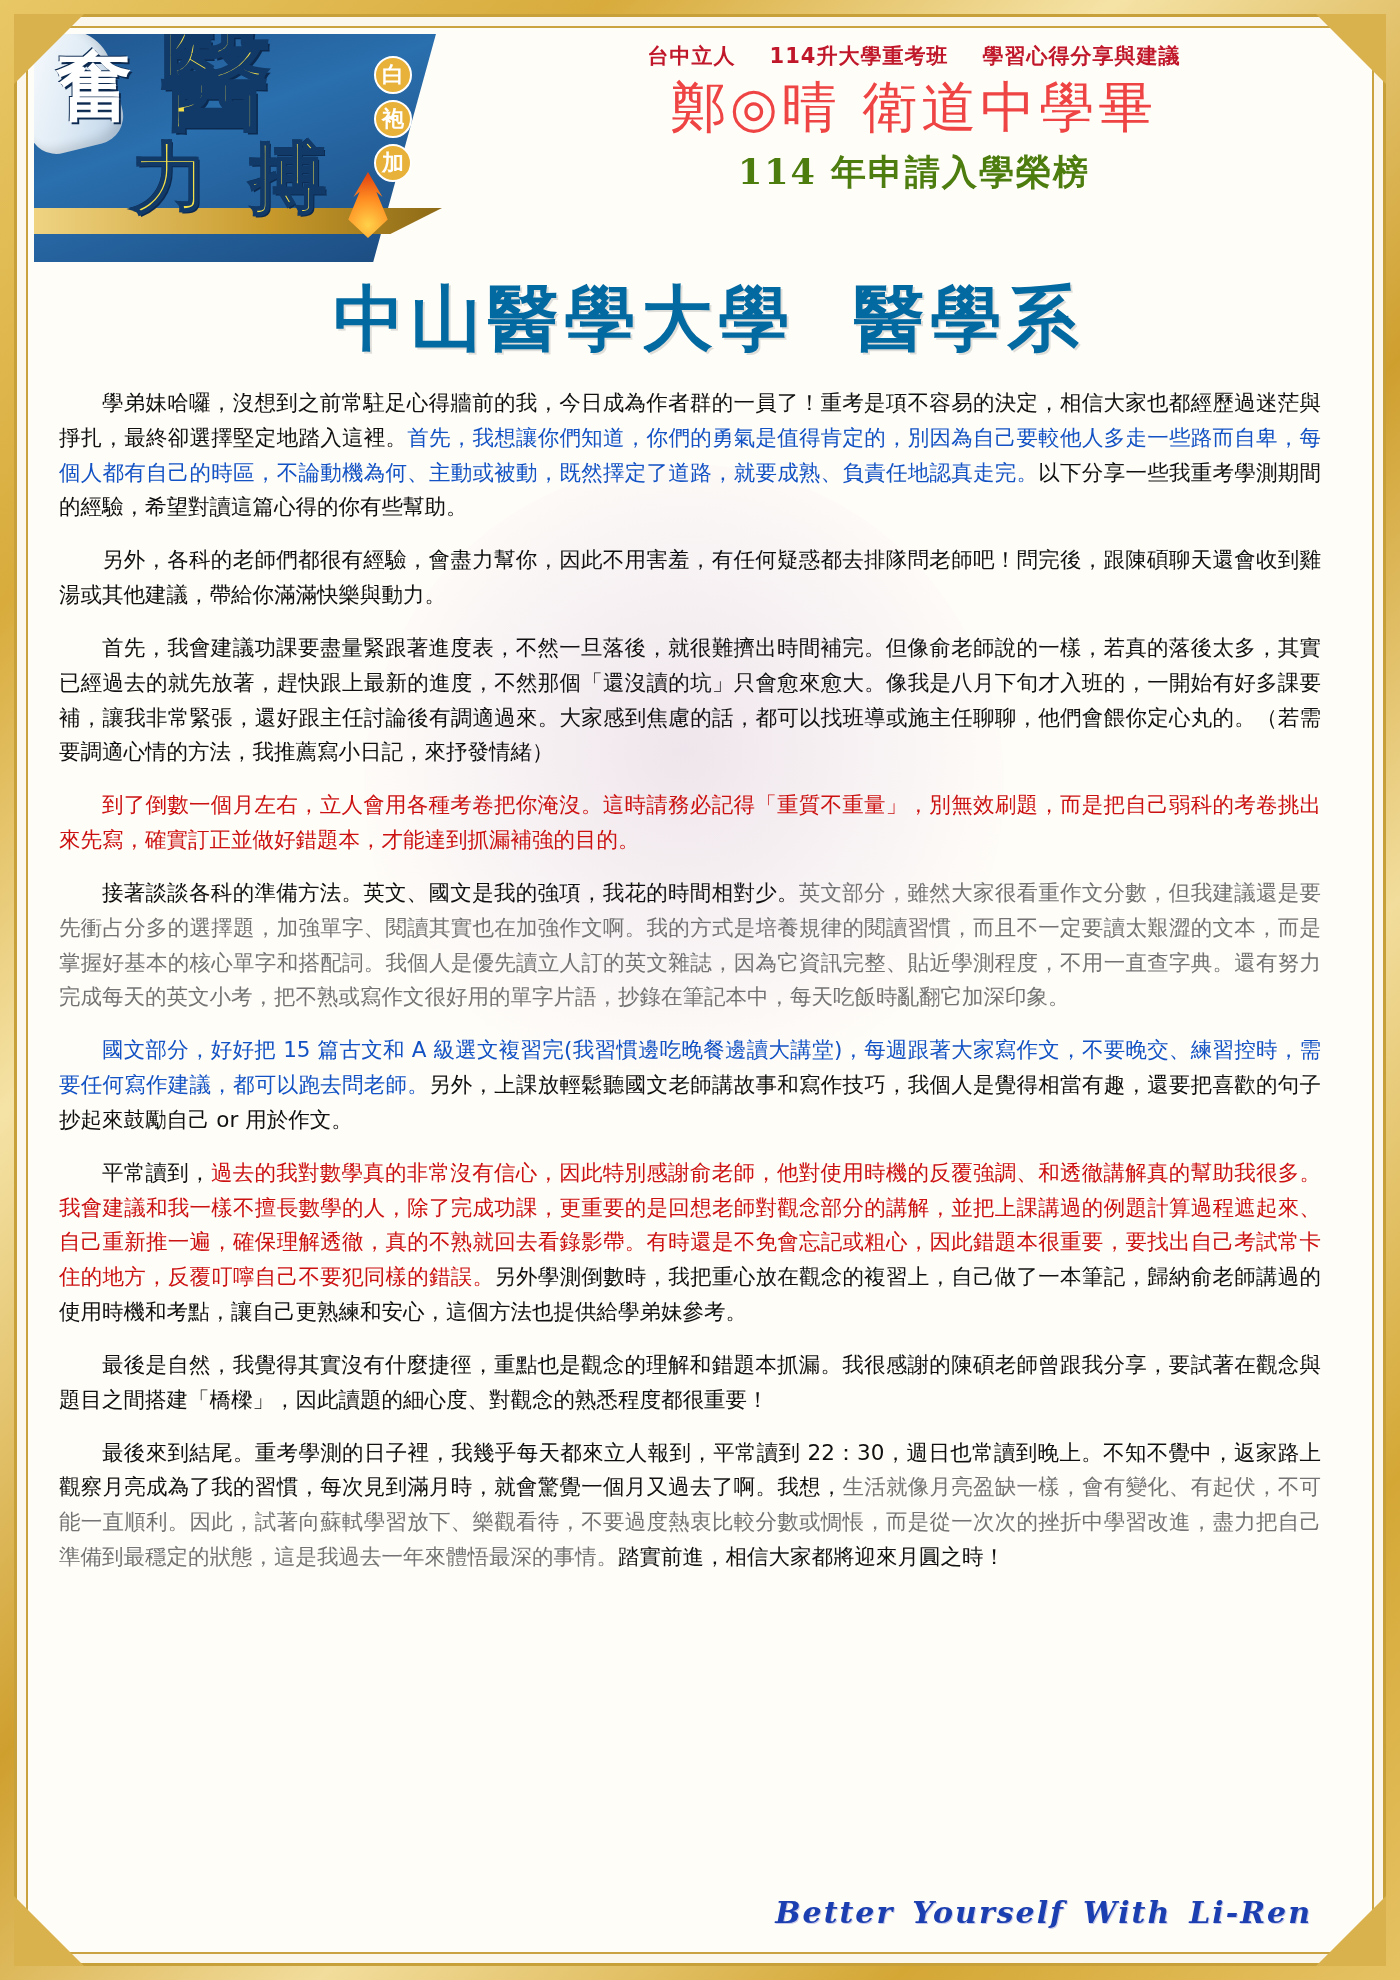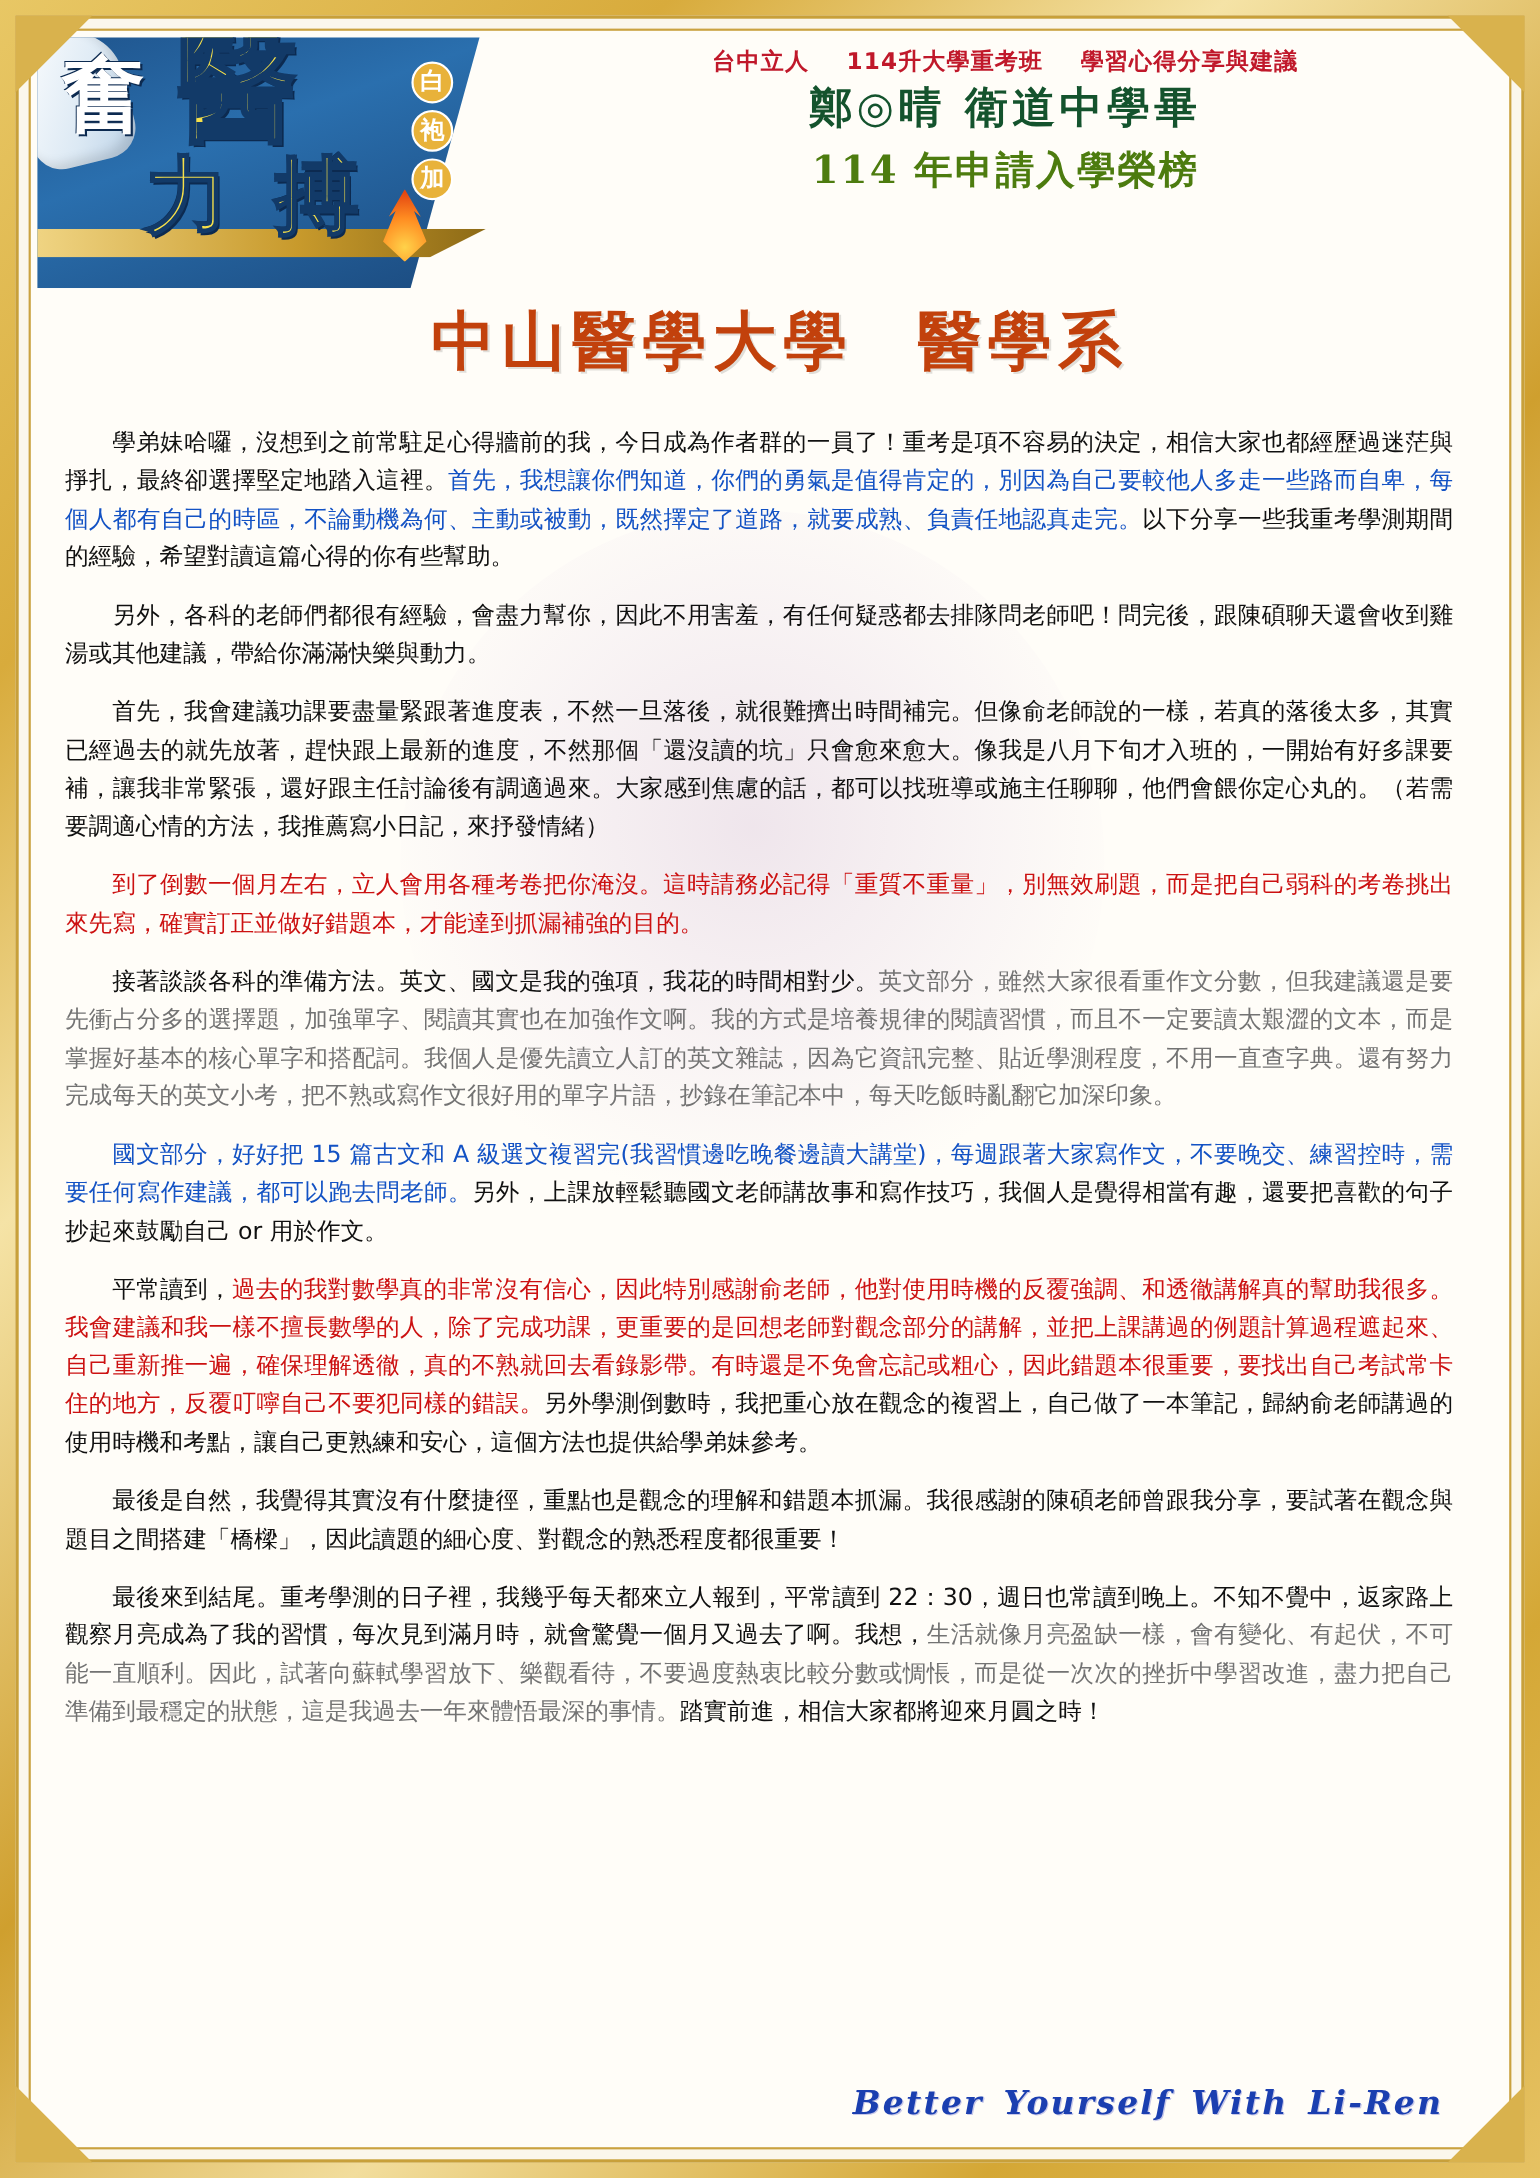--- a/index.html
+++ b/index.html
@@ -154,44 +154,44 @@
   .head-kicker {
     font-size: 21px;
     font-weight: bold;
     color: #c0182a;
     letter-spacing: 1px;
     margin-bottom: 6px;
     white-space: nowrap;
   }
   .head-kicker span { margin: 0 17px; }
   .head-name {
-    font-size: 39px;
-    font-weight: bold;
-    color: #14532d;
+    font-size: 55px;
+    font-weight: normal;
+    color: #ef4444;
     letter-spacing: 4px;
     line-height: 1.15;
     font-family: "DejaVu Serif", "Liberation Serif", serif;
   }
   .head-sub {
     margin-top: 10px;
     font-size: 35px;
     font-weight: bold;
     color: #4d7c0f;
     letter-spacing: 2px;
     font-family: "DejaVu Serif", "Liberation Serif", serif;
   }
   .head-school {
     position: absolute;
     left: 60px;
     top: 238px;
     width: 1230px;
     text-align: center;
-    font-size: 58px;
-    font-weight: bold;
-    color: #c2410c;
+    font-size: 71px;
+    font-weight: bold;
+    color: #0369a1;
     letter-spacing: 6px;
     font-family: "DejaVu Serif", "Liberation Serif", serif;
     text-shadow: 2px 2px 0 rgba(0,0,0,0.12);
     white-space: nowrap;
   }
   .head-school .gap { display:inline-block; width: 58px; }
 
   
   .article {
     position: absolute;

